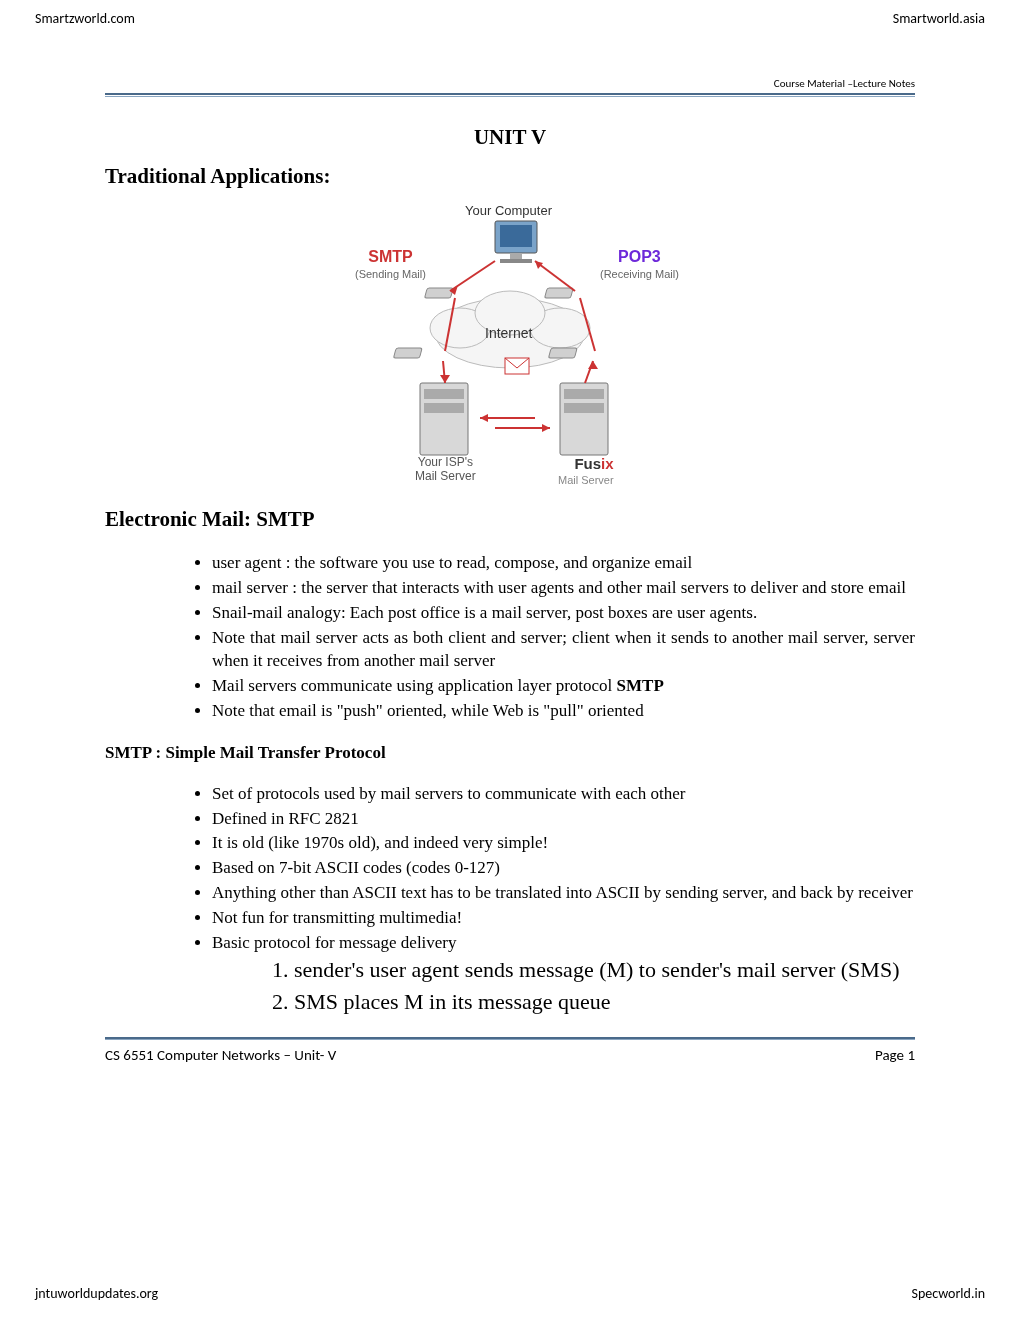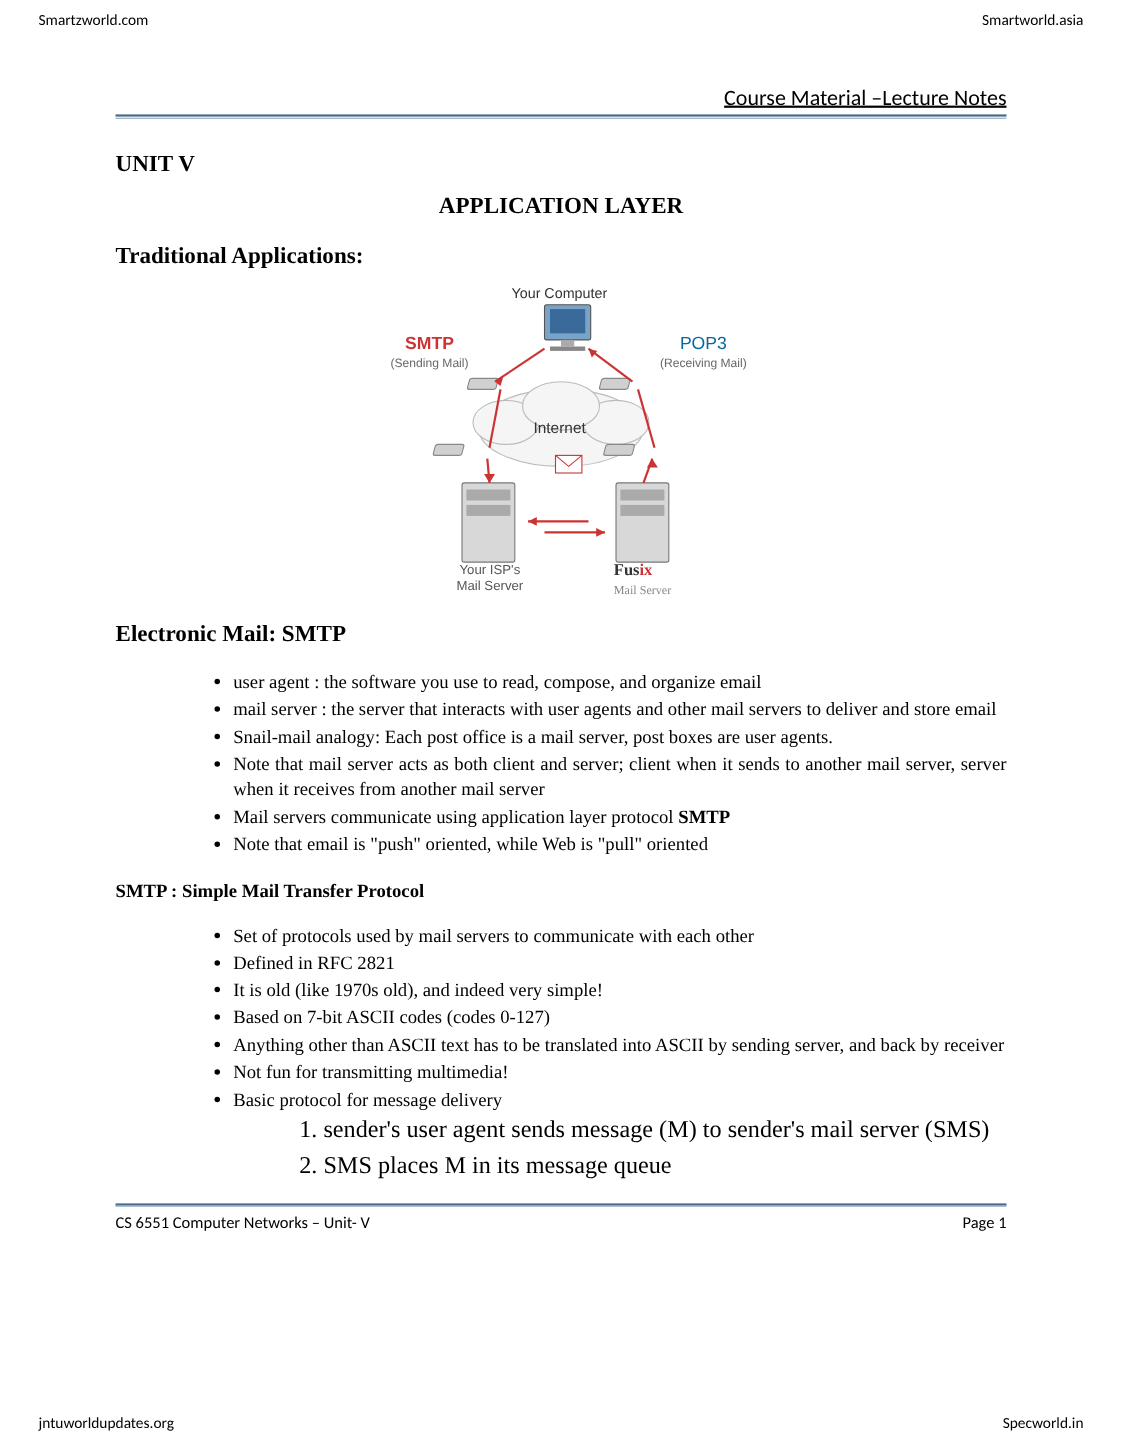--- a/index.html
+++ b/index.html
@@ -17,31 +17,31 @@
       font-family: Calibri, sans-serif;
       font-size: 14px;
       padding: 10px 35px 0 35px;
     }
     .main-content {
       padding: 50px 105px 0 105px;
     }
     .course-header {
       text-align: right;
       font-family: Calibri, sans-serif;
-      font-size: 20px;
+      font-size: 11px;
       margin-bottom: 3px;
-      text-decoration: underline;
     }
     .header-line {
       border-top: 2px solid #4a6a8a;
       border-bottom: 1px solid #8aa5c0;
       height: 4px;
       margin-bottom: 28px;
     }
     .unit-title {
+      text-align: center;
       font-size: 21px;
       font-weight: bold;
       margin-bottom: 14px;
     }
     .chapter-title {
       text-align: center;
       font-size: 21px;
       font-weight: bold;
       margin-bottom: 20px;
     }
@@ -130,21 +130,20 @@
 <div class="top-header">
   <span>Smartzworld.com</span>
   <span>Smartworld.asia</span>
 </div>
 
 <div class="main-content">
   <div class="course-header">Course Material –Lecture Notes</div>
   <div class="header-line"></div>
 
   <div class="unit-title">UNIT V</div>
-  <div class="chapter-title">APPLICATION LAYER</div>
   <div class="section-title">Traditional Applications:</div>
 
   <div class="diagram-container">
     <div class="diagram">
       
       <div class="diagram-text" style="top:0; left:165px;">Your Computer</div>
 
       <svg width="420" height="270" style="position:absolute;left:0;top:0;">
 
         <rect x="195" y="18" width="42" height="32" fill="#7aa3c9" stroke="#555" rx="2"></rect>
@@ -192,35 +191,35 @@
       </svg>
 
       
       <div class="diagram-text" style="top:45px; left:55px; text-align:center;">
         <span style="color:#c33; font-weight:bold; font-size:16px;">SMTP</span><br>
         <span style="font-size:11px; color:#666;">(Sending Mail)</span>
       </div>
 
       
       <div class="diagram-text" style="top:45px; left:300px; text-align:center;">
-        <span style="color:#0369a1; font-weight:normal; font-size:16px;">POP3</span><br>
+        <span style="color:#6d28d9; font-weight:bold; font-size:16px;">POP3</span><br>
         <span style="font-size:11px; color:#666;">(Receiving Mail)</span>
       </div>
 
       
       <div class="diagram-text" style="top:122px; left:185px; font-size:14px;">Internet</div>
 
       
       <div class="diagram-text" style="top:252px; left:115px; text-align:center; font-size:12px; color:#555;">
         <span>Your ISP's</span><br>
         <span>Mail Server</span>
       </div>
 
       
-      <div class="diagram-text" style="top:252px; left:258px; text-align:left;font-family:Liberation Serif, serif;">
+      <div class="diagram-text" style="top:252px; left:258px; text-align:right;">
         <span style="font-weight:bold; font-size:15px;"><span style="color:#333;">Fus</span><span style="color:#c33;">i</span><span style="color:#c33;">x</span></span><br>
         <span style="font-size:11px; color:#888;">Mail Server</span>
       </div>
     </div>
   </div>
 
   <div class="subsection-title">Electronic Mail: SMTP</div>
 
   <ul class="bullet-list">
     <li>user agent : the software you use to read, compose, and organize email</li>

